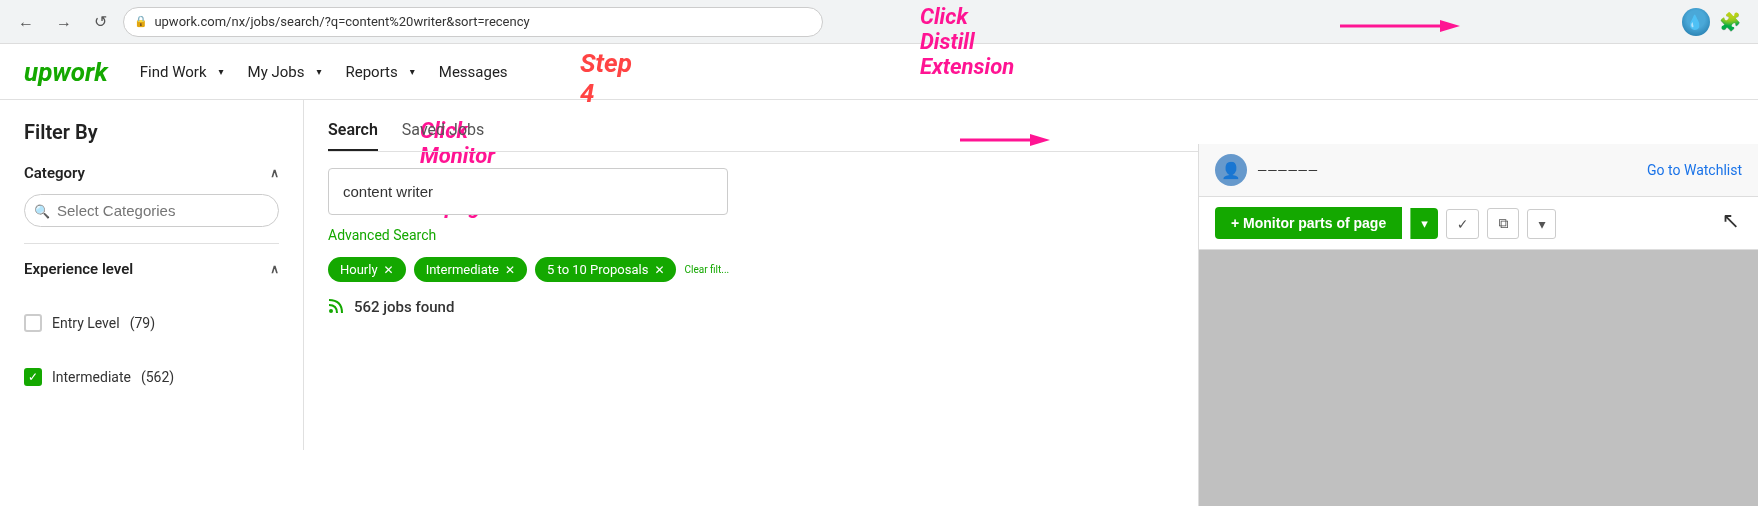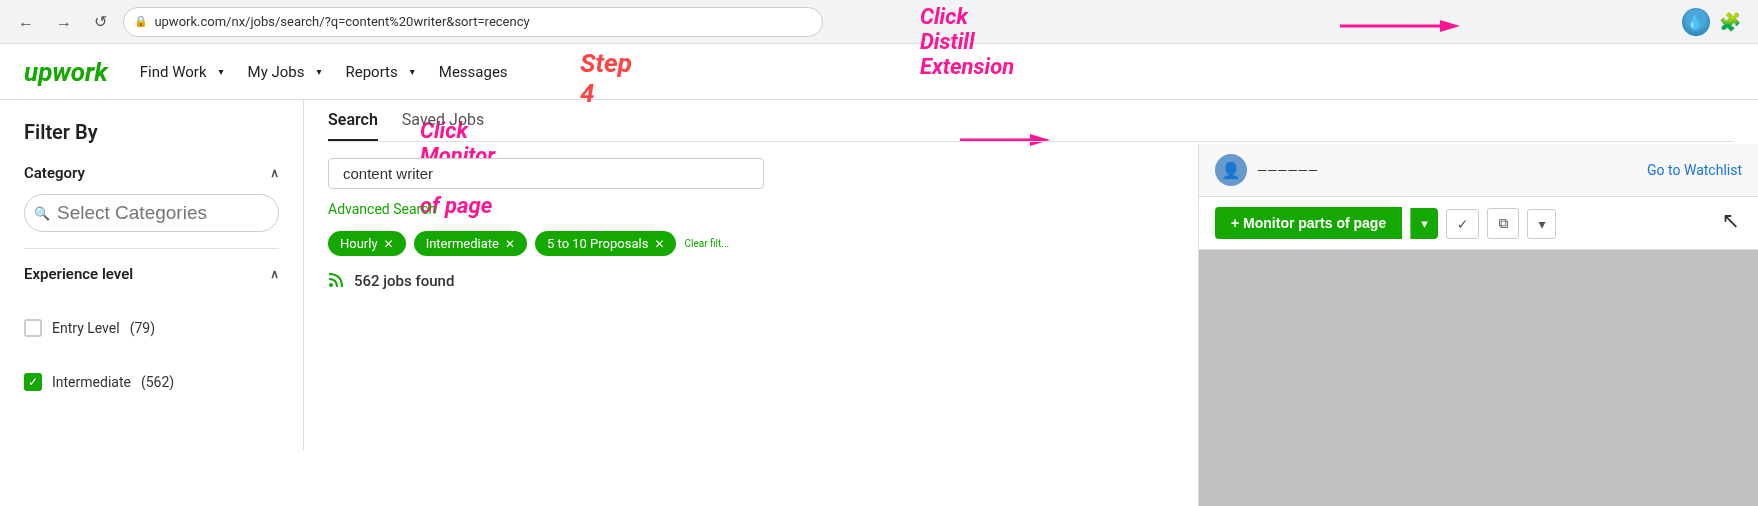--- a/index.html
+++ b/index.html
@@ -245,21 +245,21 @@
     }
     .chevron-up { font-size: 12px; color: #555; }
     .category-input-wrap {
       position: relative;
     }
     .category-input {
       width: 100%;
       border: 1px solid #ccc;
       border-radius: 20px;
       padding: 7px 12px 7px 32px;
-      font-size: 19px;
+      font-size: 15px;
       color: #888;
       outline: none;
     }
     .search-icon-small {
       position: absolute;
       left: 10px;
       top: 50%;
       transform: translateY(-50%);
       font-size: 13px;
       color: #888;
@@ -299,34 +299,35 @@
       gap: 24px;
       border-bottom: 1px solid #e0e0e0;
       margin-bottom: 16px;
       padding-top: 10px;
     }
     .tab {
       font-size: 16px;
       color: #555;
       padding-bottom: 10px;
       cursor: pointer;
+      margin-top: 10px;
     }
     .tab.active {
       color: #222;
       font-weight: 600;
       border-bottom: 2px solid #222;
     }
     .search-bar-wrap {
       margin-bottom: 12px;
     }
     .search-bar {
-      width: 436px;
+      width: 400px;
       border: 1px solid #ccc;
       border-radius: 4px;
-      padding: 6px 14px;
+      padding: 14px 14px;
       font-size: 15px;
       color: #333;
       outline: none;
     }
     .advanced-search {
       color: #14a800;
       font-size: 14px;
       cursor: pointer;
       margin-bottom: 14px;
     }

